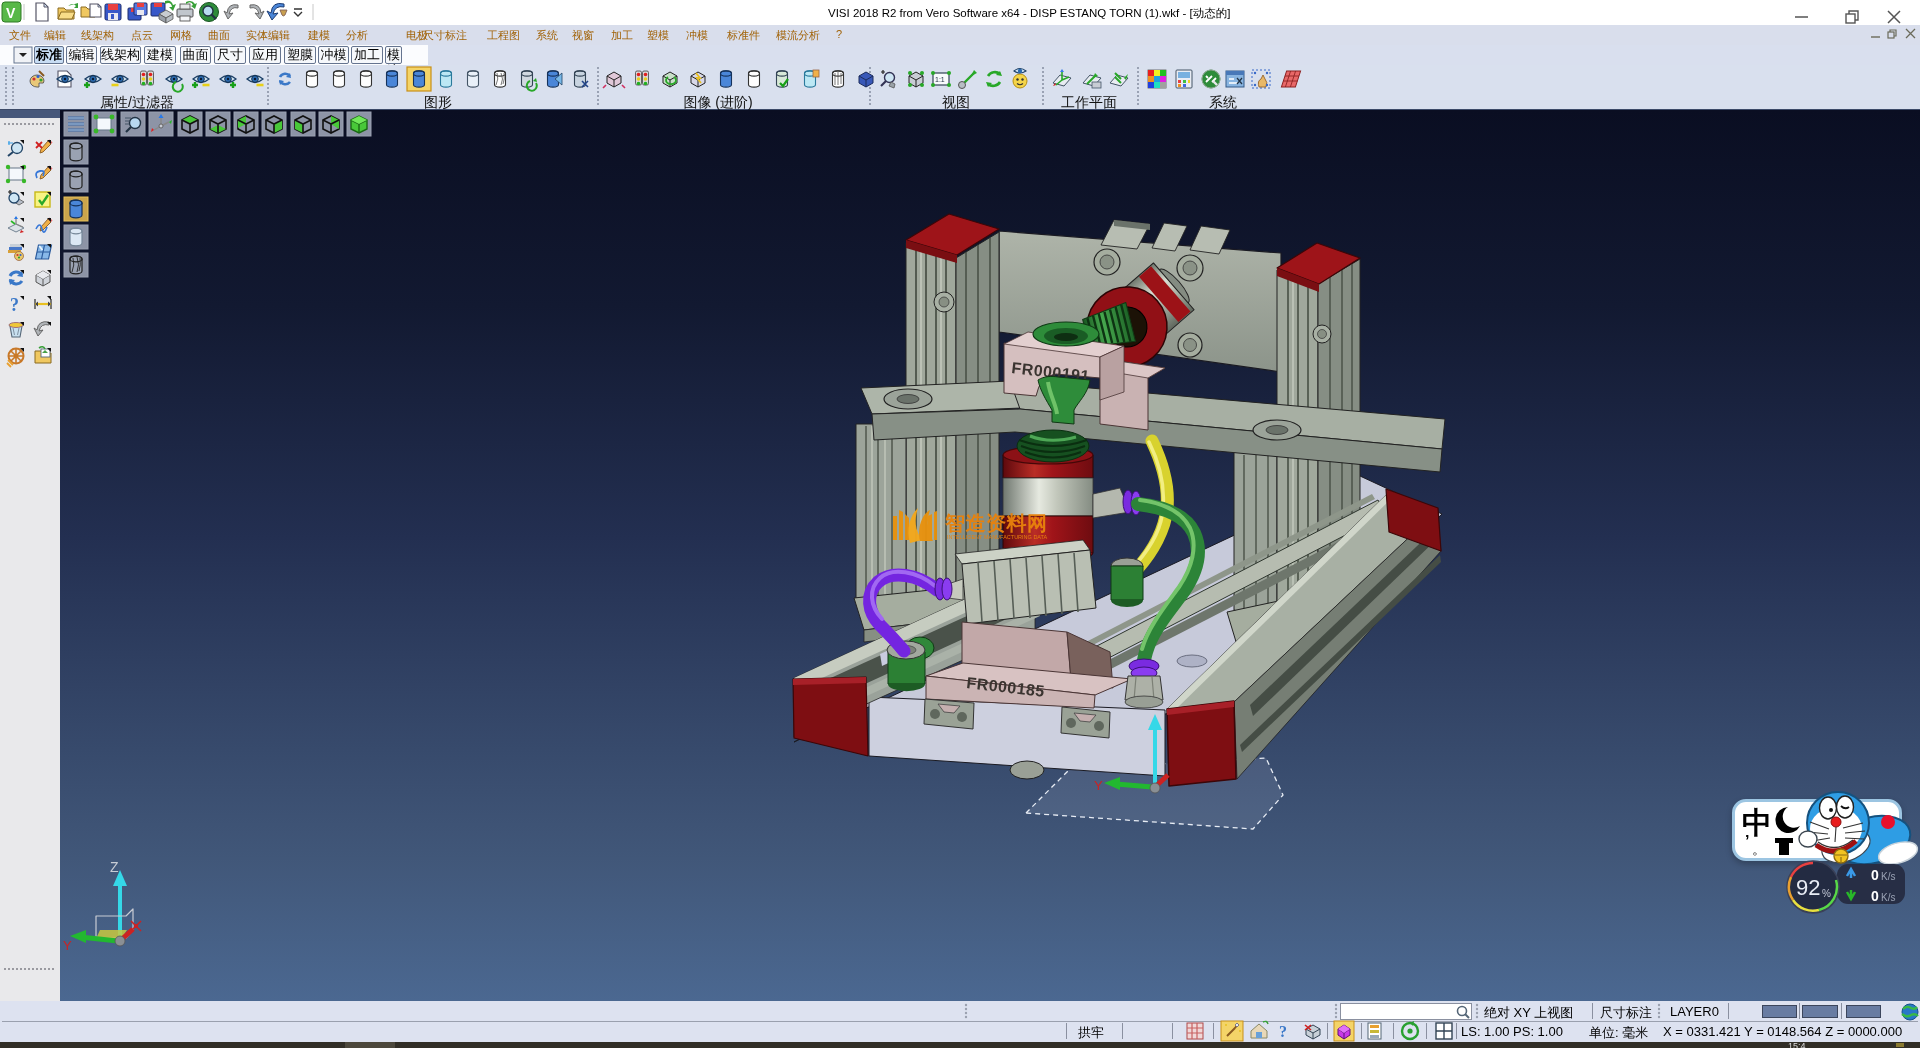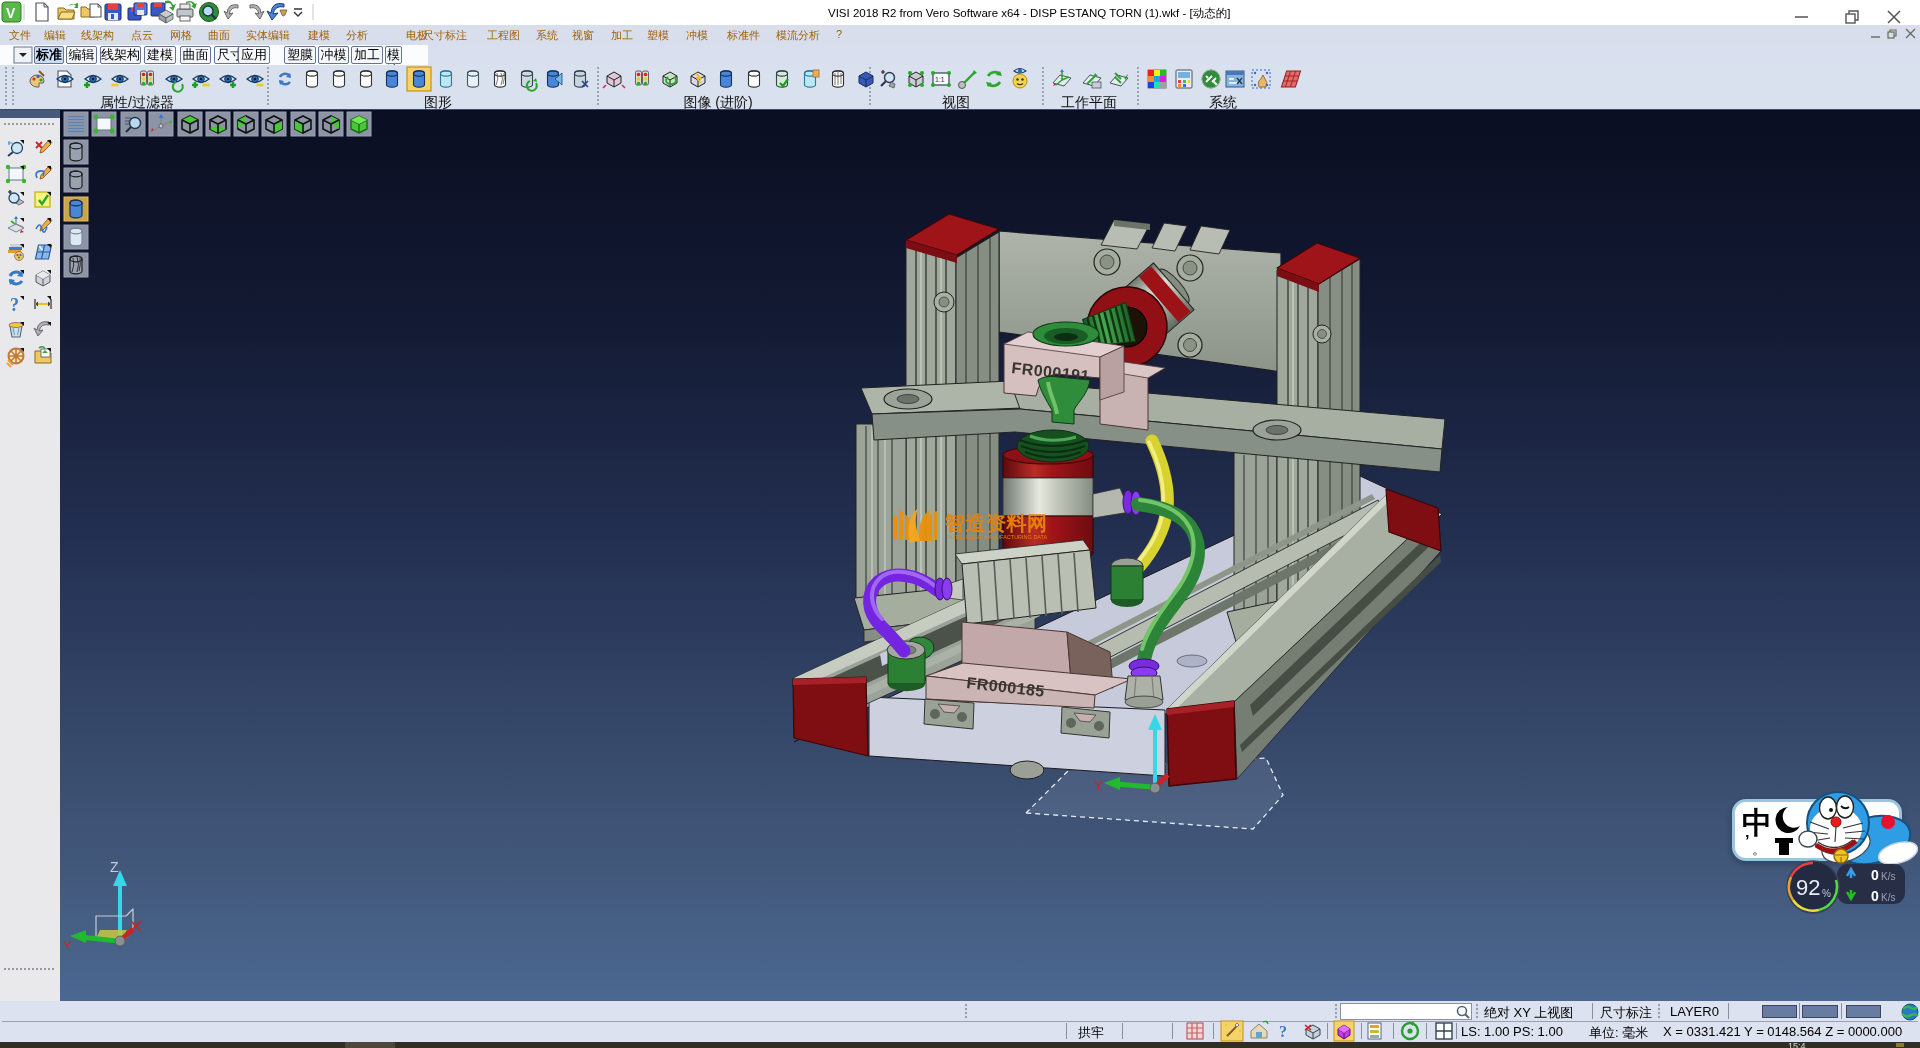--- a/index.html
+++ b/index.html
@@ -68,21 +68,21 @@
       <div class="mitem" style="left: 836px;">?</div>
     </div>
   <div id="tabrow">
       <div style="position:absolute;left:0;top:0;width:428px;height:20px;background:#fbfcfe;"></div>
       <div class="tab active" style="left: 34px; width: 30px;">标准</div>
       <div class="tab" style="left: 66px; width: 31px;">编辑</div>
       <div class="tab" style="left: 100px; width: 41px;">线架构</div>
       <div class="tab" style="left: 144px; width: 32px;">建模</div>
       <div class="tab" style="left: 180px; width: 31px;">曲面</div>
       <div class="tab" style="left: 214px; width: 32px;">尺寸</div>
-      <div class="tab" style="left: 238px; width: 32px;">应用</div>
+      <div class="tab" style="left: 249px; width: 32px;">应用</div>
       <div class="tab" style="left: 284px; width: 32px;">塑膜</div>
       <div class="tab" style="left: 318px; width: 31px;">冲模</div>
       <div class="tab" style="left: 351px; width: 32px;">加工</div>
       <div class="tab" style="left: 385px; width: 17px;">模流</div>
     </div>
   <div id="toolbar">
       <div class="tlabel" style="left: 137px;">属性/过滤器</div>
       <div class="tlabel" style="left: 438px;">图形</div>
       <div class="tlabel" style="left: 718px;">图像 (进阶)</div>
       <div class="tlabel" style="left: 956px;">视图</div>

